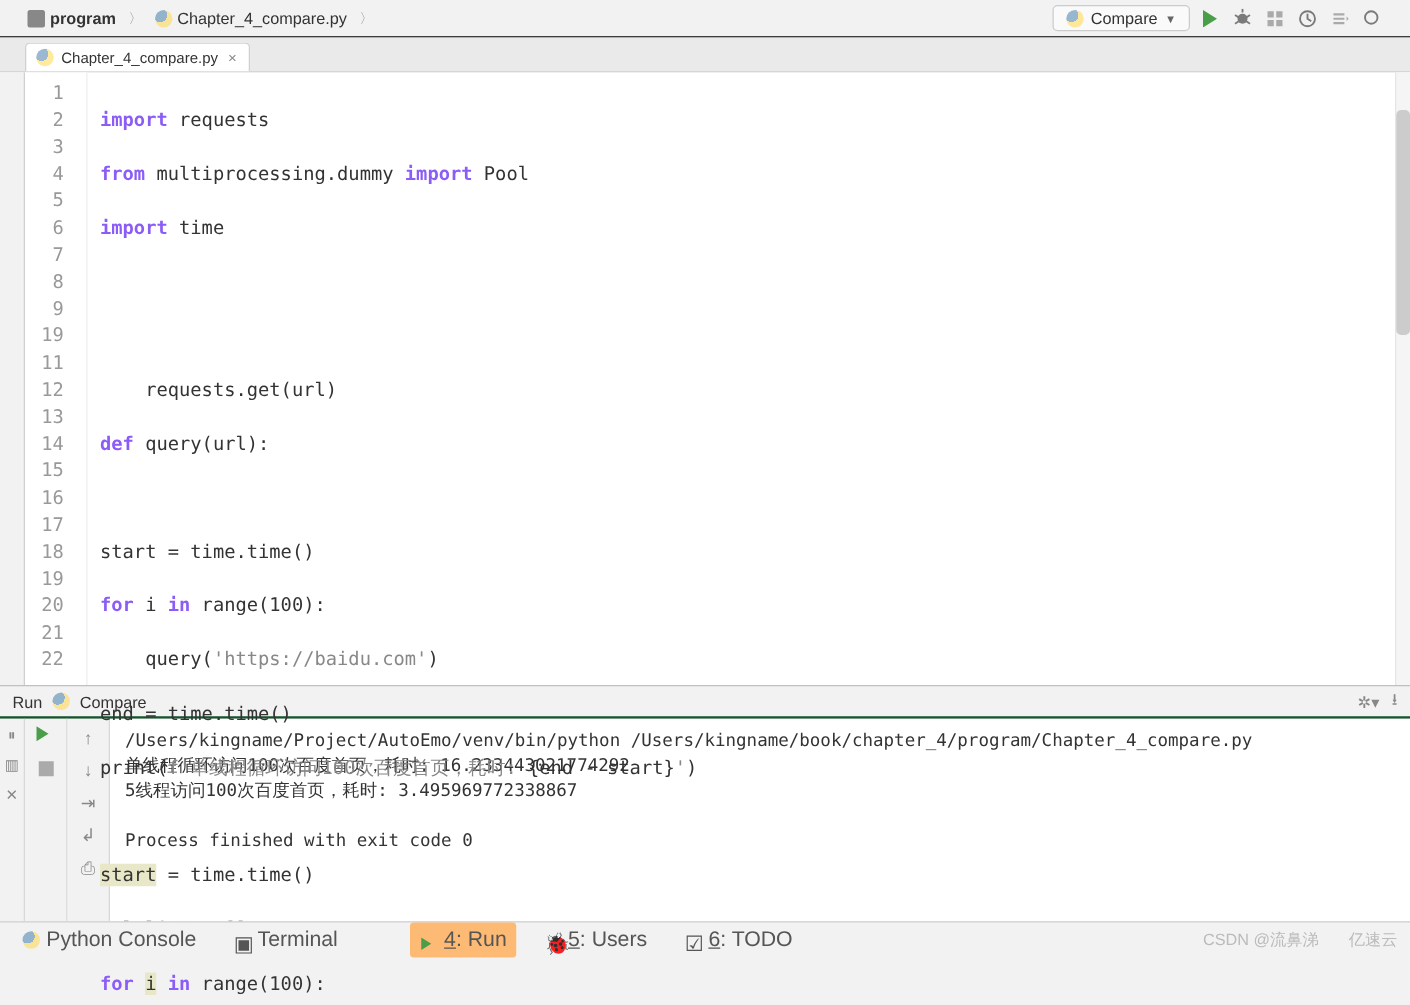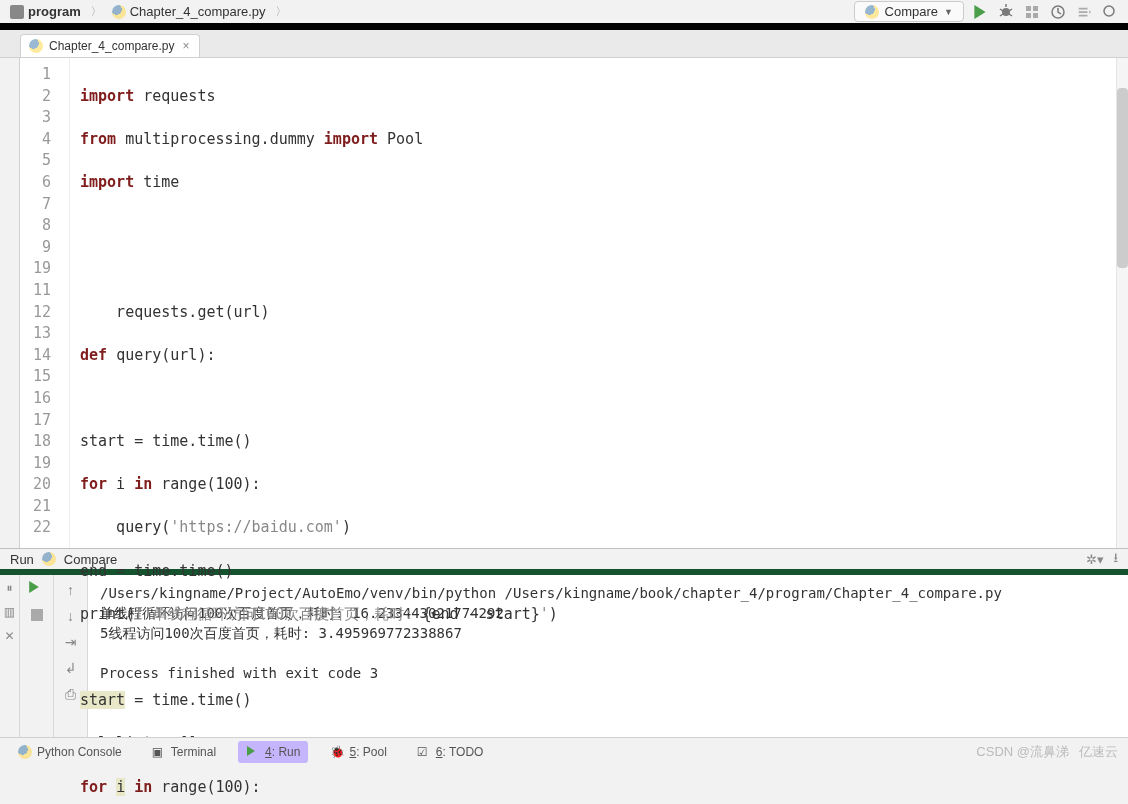--- a/index.html
+++ b/index.html
@@ -1,19 +1,19 @@
 <!DOCTYPE html>
 <html><head>
 <meta charset="utf-8">
 <style>
 * { margin: 0; padding: 0; box-sizing: border-box; }
 body { font-family: -apple-system, "Helvetica Neue", Arial, sans-serif; font-size: 13px; background: #f2f2f2; color: #333; width: 1128px; height: 804px; overflow: hidden; position: relative; }
 
 
-.top-toolbar { height: 30px; background: #f2f2f2; border-bottom: 7px solid #000000; display: flex; align-items: center; padding: 0 6px; }
+.top-toolbar { height: 30px; background: #f2f2f2; border-bottom: 1px solid #000000; display: flex; align-items: center; padding: 0 18px; }
 .breadcrumb { display: flex; align-items: center; gap: 6px; flex: 1; }
 .bc-item { display: flex; align-items: center; gap: 4px; padding: 2px 4px; }
 .bc-item.bold { font-weight: bold; }
 .bc-sep { color: #999; font-size: 11px; }
 .folder-icon { width: 14px; height: 14px; background: #888; border-radius: 2px; display: inline-block; }
 .py-icon { width: 14px; height: 14px; display: inline-block; position: relative; }
 .py-icon::before { content: ""; position: absolute; width: 14px; height: 14px; background: radial-gradient(circle at 30% 30%, #3572a5 40%, #ffd43b 40%); border-radius: 50%; opacity: 0.5; }
 
 .run-config { display: flex; align-items: center; gap: 6px; padding: 2px 10px; border: 1px solid #ccc; border-radius: 4px; background: #fafafa; margin-right: 8px; }
 .run-config .chev { font-size: 9px; color: #666; }
@@ -26,47 +26,47 @@
 .ed-tab { background: #fff; border: 1px solid #d0d0d0; border-bottom: none; border-radius: 4px 4px 0 0; padding: 4px 8px; display: flex; align-items: center; gap: 6px; font-size: 12px; }
 .ed-tab .close-x { color: #888; font-size: 12px; cursor: pointer; padding: 0 2px; }
 
 
 .editor-wrap { display: flex; height: 490px; background: #fff; position: relative; }
 .left-sidebar { width: 20px; background: #f2f2f2; border-right: 1px solid #d0d0d0; position: relative; }
 .gutter { width: 50px; background: #fff; border-right: 1px solid #eee; padding-top: 6px; text-align: right; }
 .gutter .ln { font-family: "Menlo", "Consolas", monospace; font-size: 15px; line-height: 21.6px; color: #999; padding-right: 18px; }
 .code-area { flex: 1; padding: 6px 10px; font-family: "Menlo", "Consolas", monospace; font-size: 15px; line-height: 21.6px; white-space: pre; position: relative; }
 .code-line { height: 21.6px; }
-.kw { color: #7f1d1d; font-weight: bold; }
+.kw { color: #8b5cf6; font-weight: bold; }
 .str { color: #888; }
 .hl { background: #e8e8c8; text-align: center; }
 .right-scroll { width: 12px; background: #f5f5f5; border-left: 1px solid #e5e5e5; position: relative; }
 .right-scroll .thumb { position: absolute; top: 30px; width: 100%; height: 180px; background: #ccc; border-radius: 4px; }
 
 
 .run-panel { border-top: 1px solid #c0c0c0; background: #f2f2f2; }
-.run-header { height: 26px; display: flex; align-items: center; padding: 0 10px; border-bottom: 6px solid #14532d; justify-content: space-between; }
+.run-header { height: 26px; display: flex; align-items: center; padding: 0 10px; border-bottom: 2px solid #14532d; justify-content: space-between; }
 .run-header-left { display: flex; align-items: center; gap: 8px; }
 .run-header-right { display: flex; align-items: center; gap: 10px; color: #888; }
 .run-body { display: flex; height: 162px; }
 .run-left-icons { width: 34px; background: #f2f2f2; border-right: 1px solid #d8d8d8; display: flex; flex-direction: column; align-items: center; padding-top: 6px; gap: 10px; }
 .run-left-icons .ico { width: 18px; height: 18px; color: #7a7a7a; }
 .run-left-icons .play svg { fill: #4a9e4a; }
 .run-left-icons .stop { width: 12px; height: 12px; background: #aaa; }
 .run-mid-icons { width: 34px; background: #f2f2f2; border-right: 1px solid #d8d8d8; display: flex; flex-direction: column; align-items: center; padding-top: 6px; gap: 8px; }
 .run-mid-icons .ico { width: 18px; height: 18px; color: #888; display:flex; align-items:center; justify-content:center; font-size:14px;}
 .console { flex: 1; background: #fff; padding: 8px 12px; font-family: "Menlo", "Consolas", monospace; font-size: 14px; line-height: 20px; white-space: pre-wrap; color: #333; }
 .console .bold-num { font-weight: normal; }
 
 
 .bottom-tabs { height: 28px; background: #f2f2f2; border-top: 1px solid #d0d0d0; display: flex; align-items: center; padding: 0 10px; gap: 14px; position: relative; }
-.bt-tab { display: flex; align-items: center; gap: 5px; padding: 4px 8px; font-size: 12px; color: #555; cursor: pointer; }
-.bt-tab.active { background: #c4b5fd; border-radius: 3px; }
+.bt-tab { display: flex; align-items: center; gap: 5px; padding: 4px 8px; font-size: 17px; color: #555; cursor: pointer; }
+.bt-tab.active { background: #fdba74; border-radius: 3px; margin-left: 36px; }
 .bt-tab .under { text-decoration: underline; }
-.watermark { position: absolute; right: 10px; bottom: 4px; color: #bbb; font-size: 13px; display: flex; align-items: center; gap: 10px; }
+.watermark { position: absolute; right: 10px; bottom: 4px; color: #bbb; font-size: 13px; display: flex; align-items: center; gap: 24px; }
 .tiny-icon { width:14px; height:14px; display:inline-block; }
 
 
 .far-left-strip { width: 20px; background: #f2f2f2; border-right: 1px solid #d8d8d8; display:flex; flex-direction:column; align-items:center; padding-top:6px; gap:10px; color:#888; font-size:12px;}
 </style>
 </head>
 <body>
 
 <div class="top-toolbar">
   <div class="breadcrumb">
@@ -221,21 +221,21 @@
       <span class="ico">↑</span>
       <span class="ico">↓</span>
       <span class="ico">⇥</span>
       <span class="ico">↲</span>
       <span class="ico">⎙</span>
     </div>
     <div class="console"><span>/Users/kingname/Project/AutoEmo/venv/bin/python /Users/kingname/book/chapter_4/program/Chapter_4_compare.py</span>
 <span>单线程循环访问</span><span class="bold-num">100</span><span>次百度首页，耗时: 16.233443021774292</span>
 <span>5线程访问</span><span class="bold-num">100</span><span>次百度首页，耗时: 3.495969772338867</span>
 
-<span>Process finished with exit code 3</span>
+<span>Process finished with exit code 0</span>
 </div>
   </div>
 </div>
 
 <div class="bottom-tabs">
   <div class="bt-tab">
     <span class="py-icon"></span>
     <span>Python Console</span>
   </div>
   <div class="bt-tab">
@@ -243,21 +243,21 @@
     <span>Terminal</span>
   </div>
   <div class="bt-tab active">
     <span class="tiny-icon"><svg width="10" height="10" viewBox="0 0 10 10" fill="#4a9e4a">
           <polygon points="1,0 9,5 1,10"></polygon>
         </svg></span>
     <span><span class="under">4</span><span>: Run</span></span>
   </div>
   <div class="bt-tab">
     <span class="tiny-icon">🐞</span>
-    <span><span class="under">5</span><span>: Pool</span></span>
+    <span><span class="under">5</span><span>: Users</span></span>
   </div>
   <div class="bt-tab">
     <span class="tiny-icon">☑</span>
     <span><span class="under">6</span><span>: TODO</span></span>
   </div>
   <div class="watermark">
     <span>CSDN @流鼻涕</span>
     <span>亿速云</span>
   </div>
 </div>

